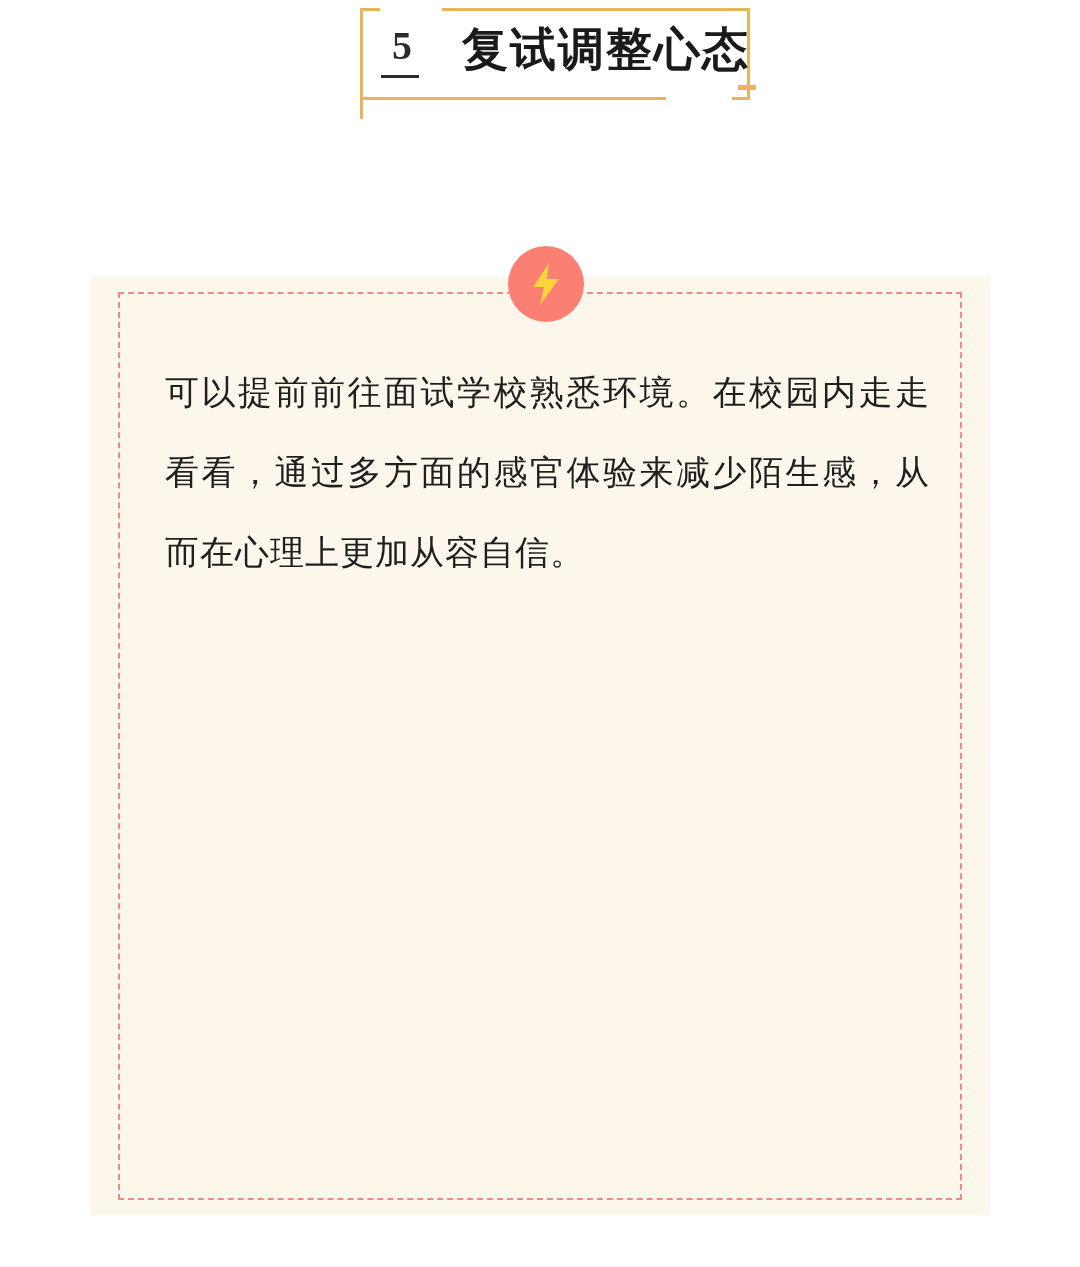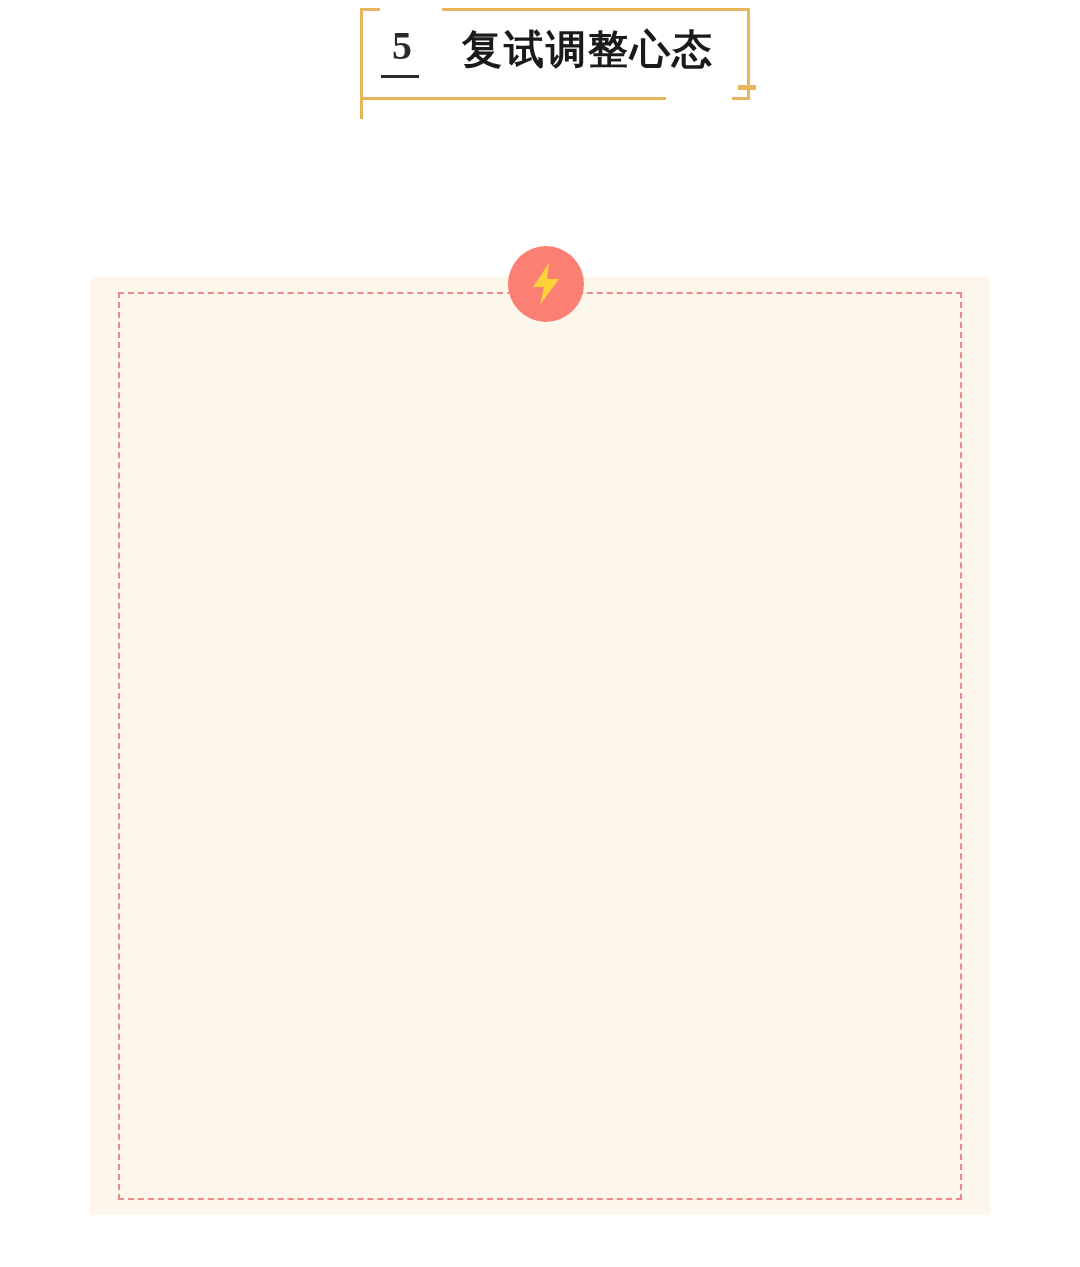--- a/index.html
+++ b/index.html
@@ -80,21 +80,21 @@
     left: 381px;
     top: 75px;
     width: 38px;
     height: 3px;
     background: #2b2b2b;
   }
   .header-title {
     position: absolute;
     left: 462px;
     top: 26px;
-    font-size: 40px;
+    font-size: 46px;
     font-weight: bold;
     color: #1a1a1a;
     letter-spacing: 2px;
     line-height: 46px;
     white-space: nowrap;
   }
 
   
   .card-outer {
     position: absolute;
@@ -166,13 +166,14 @@
   <span>
     <svg width="34" height="42" viewBox="0 0 34 42" aria-hidden="true">
       <polygon points="20,0 4,24 15,24 11,42 30,16 18,16" fill="#ffd43b"></polygon>
     </svg>
   </span>
 </div>
 
 <div class="card-inner"></div>
 
 <div class="body-text">
+  <p>可以提前前往面试学校熟悉环境。在校园内走走看看，通过多方面的感官体验来减少陌生感，从而在心理上更加从容自信。</p>
 </div>
 
 </body></html>

